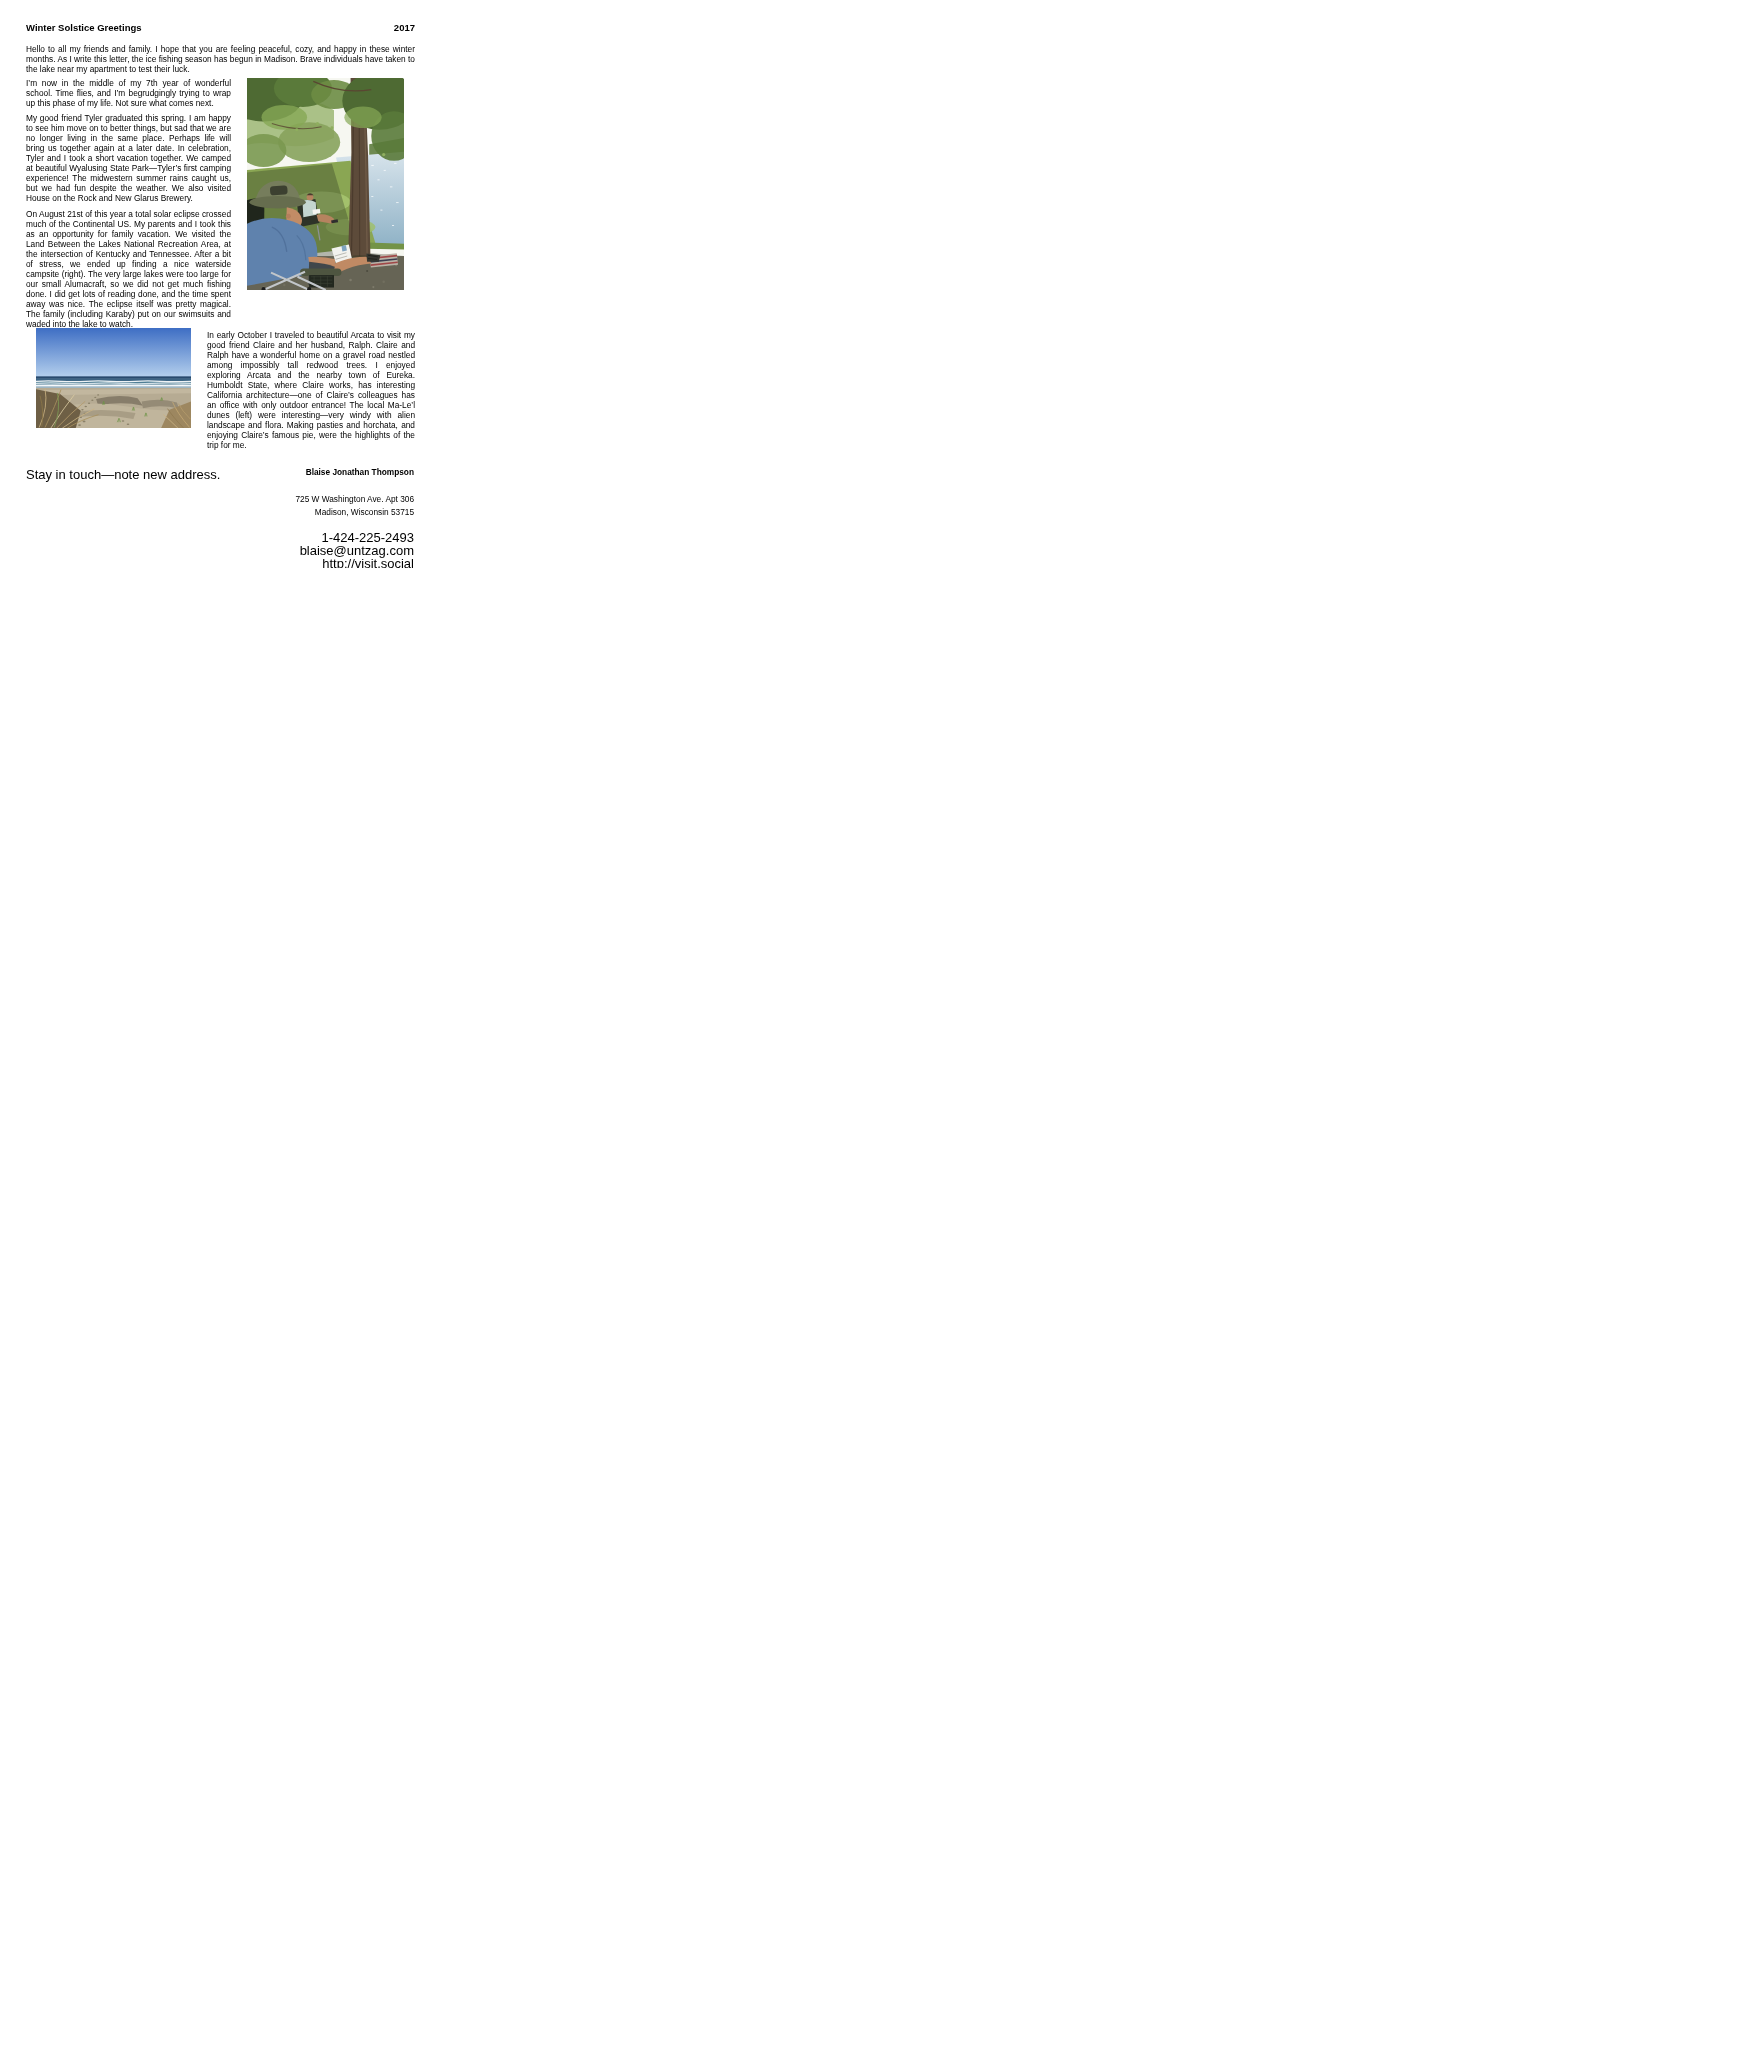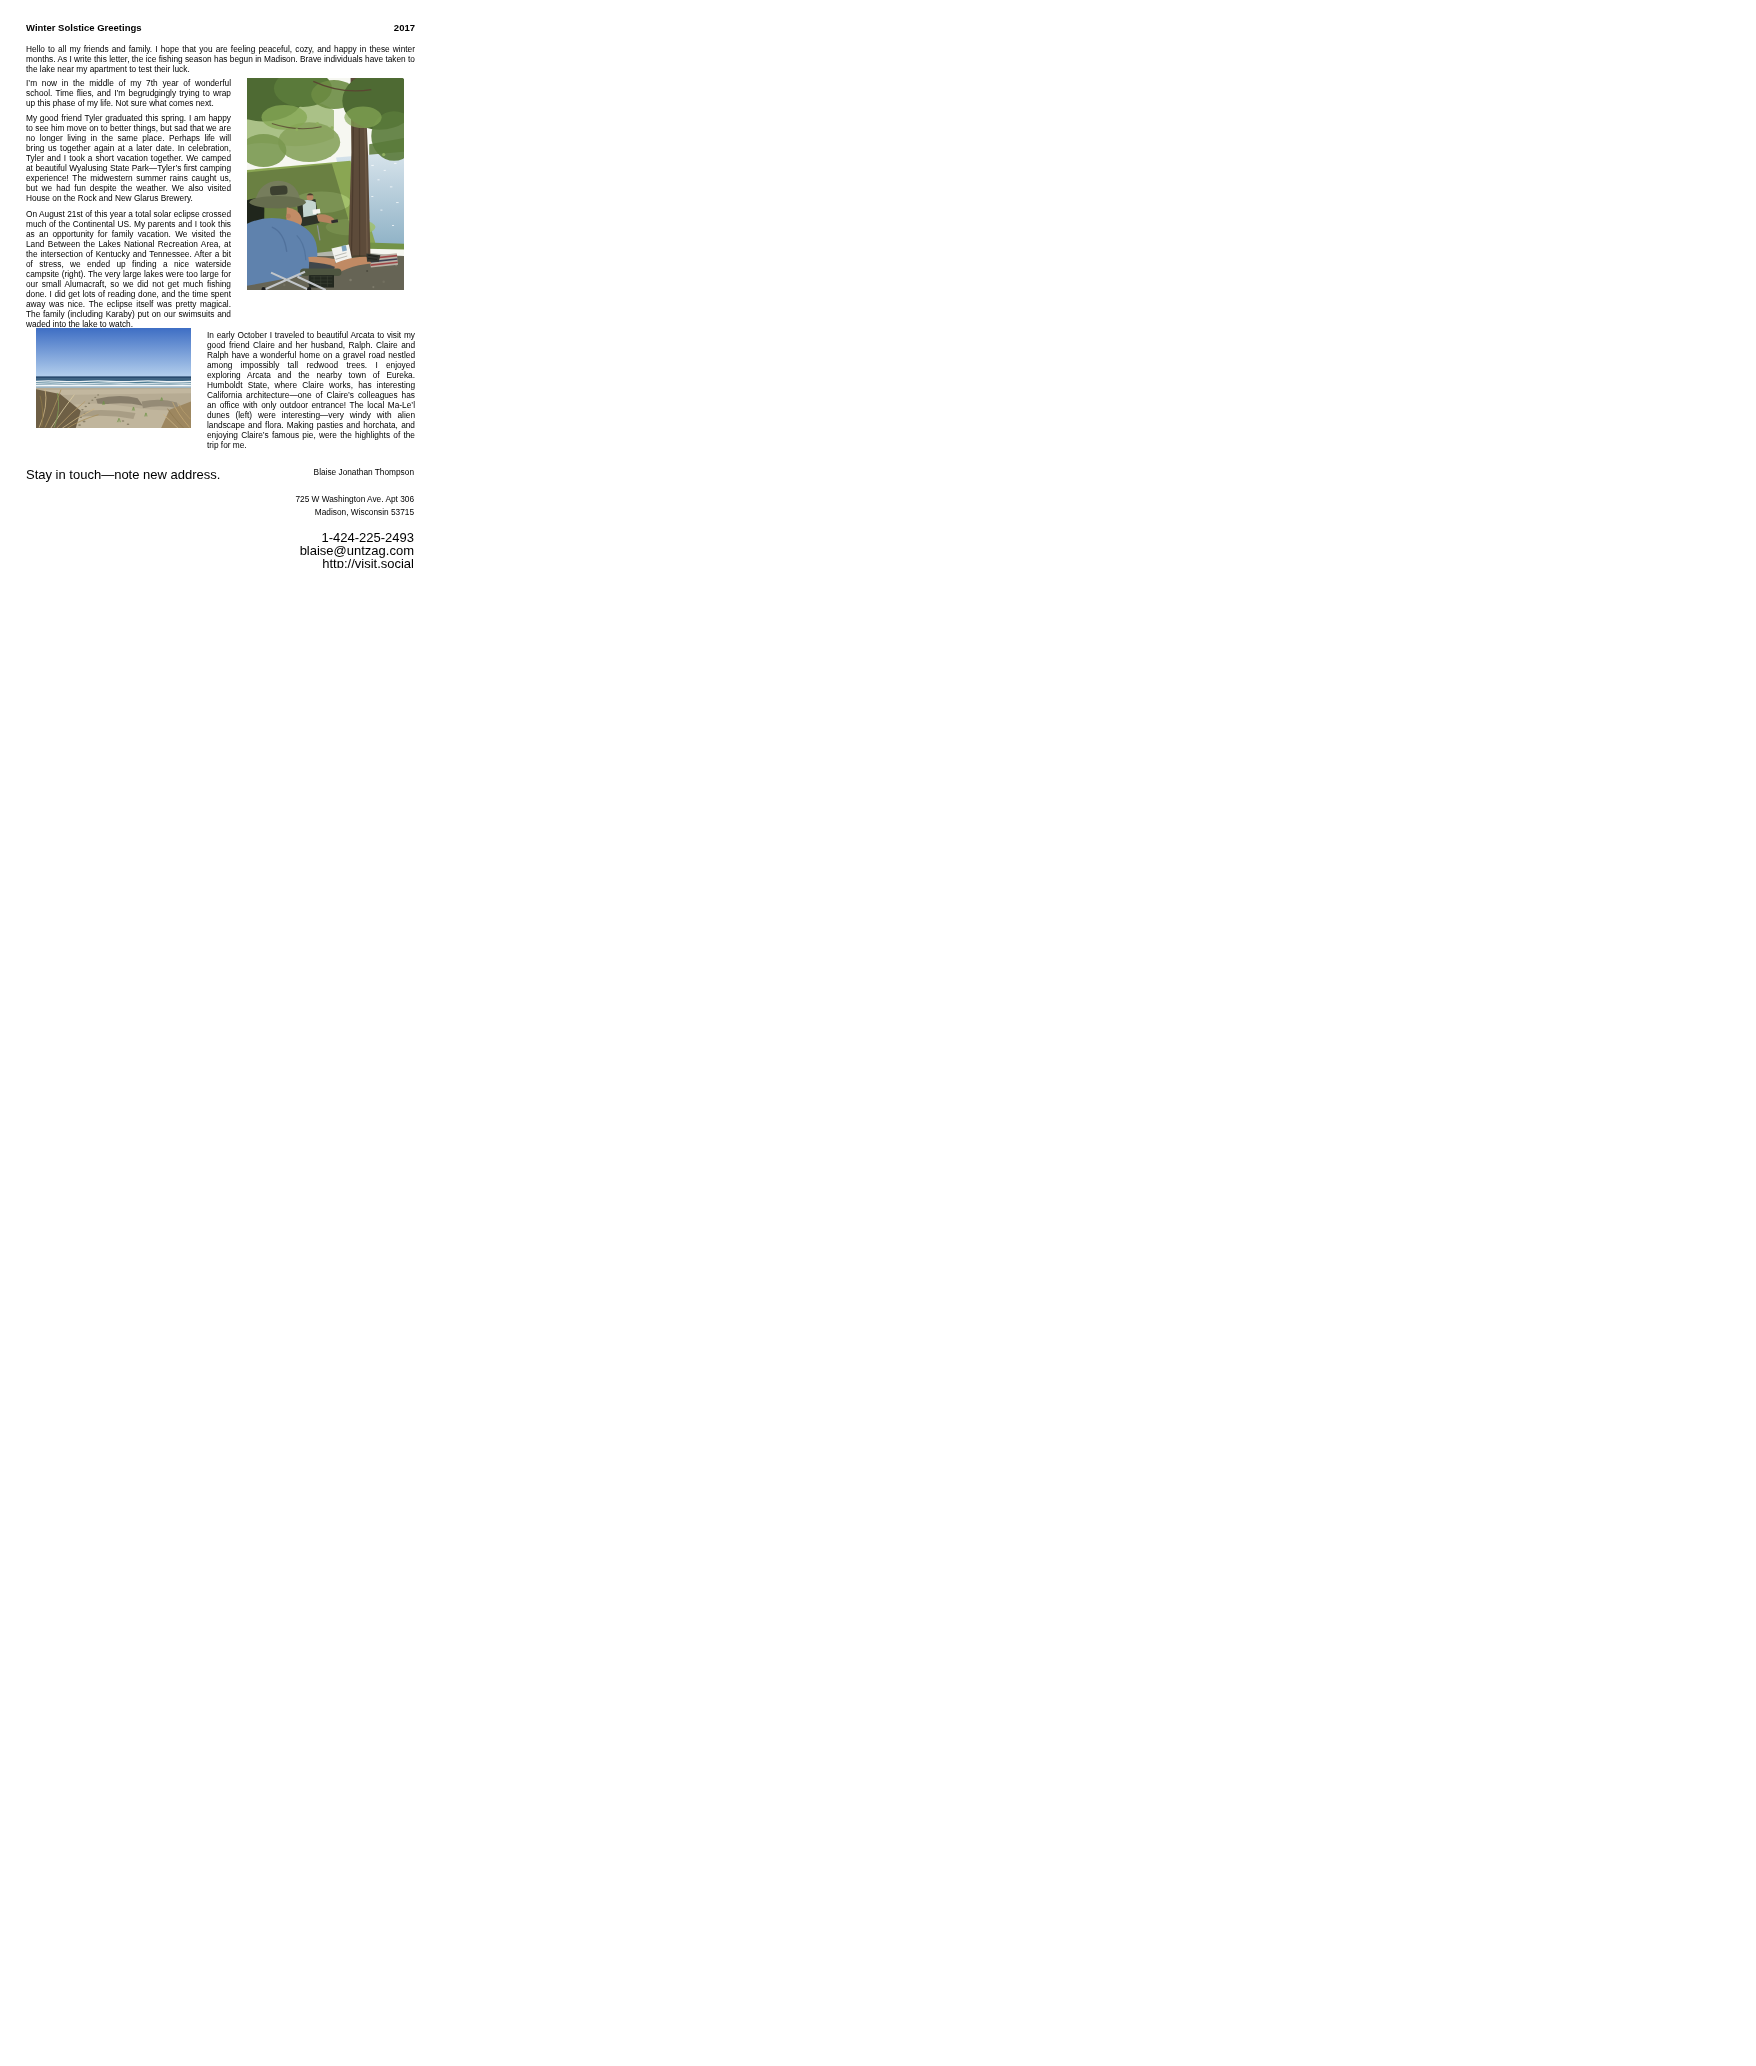--- a/index.html
+++ b/index.html
@@ -16,21 +16,21 @@
     font-size:8.3px;line-height:10px;text-align:justify;
     hyphens:auto;-webkit-hyphens:auto;
   }
   .para-intro{position:absolute;left:26px;top:44px;width:389px;}
   .col-left1{position:absolute;left:26px;top:78px;width:205px;}
   .col-left1 p, .col-right2 p{margin:0 0 5.4px 0;}
   .photo1{position:absolute;left:247px;top:78px;width:157px;height:212px;}
   .photo2{position:absolute;left:36px;top:328px;width:155px;height:100px;}
   .col-right2{position:absolute;left:207px;top:330px;width:208px;}
   .footer-note{position:absolute;left:26px;top:467px;font-size:13px;}
-  .sig-name{position:absolute;right:25px;top:467px;font-size:8.3px;text-align:left;}
+  .sig-name{position:absolute;right:25px;top:467px;font-size:8.3px;text-align:left;font-weight:bold;}
   .sig-address{position:absolute;right:25px;top:493px;font-size:8.3px;line-height:13px;text-align:right;}
   .sig-contact{position:absolute;right:25px;top:531px;font-size:13px;line-height:13px;text-align:right;}
   figure{margin:0;padding:0;}
   svg{display:block;width:100%;height:100%;}
 </style>
 </head>
 <body>
 
 <div class="page">
 

